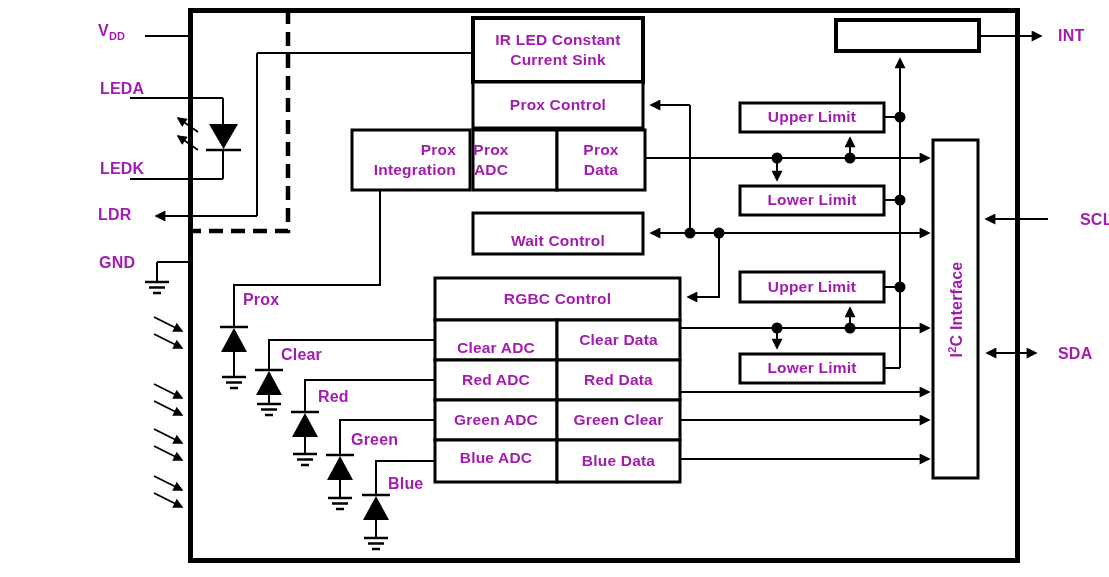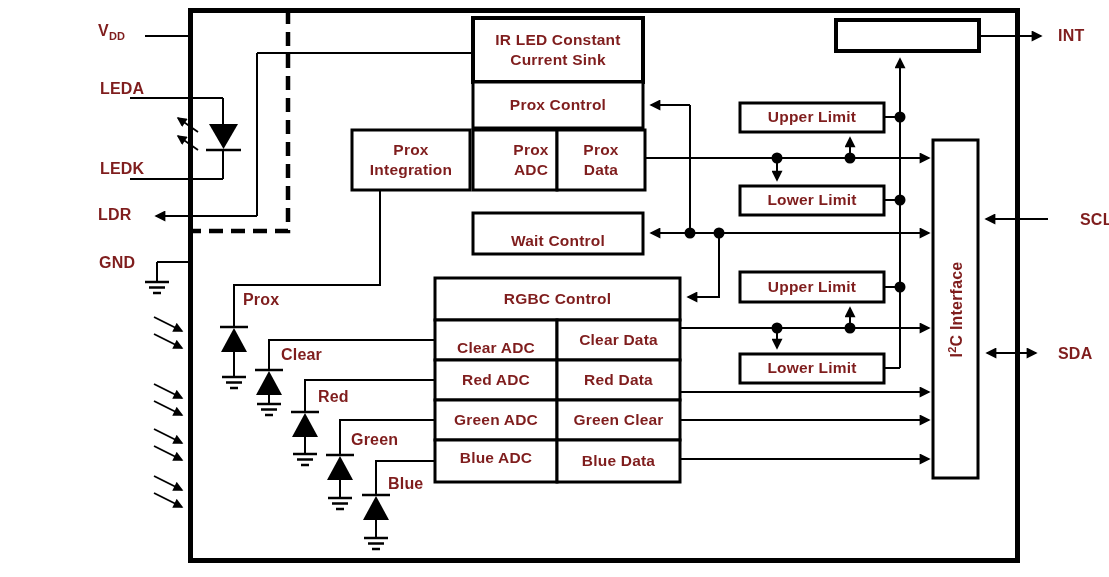--- a/index.html
+++ b/index.html
@@ -2,21 +2,21 @@
 <html><head>
 <meta charset="utf-8">
 <style>
   html, body { margin: 0; padding: 0; background: #ffffff; }
   .stage {
     position: relative;
     width: 1109px;
     height: 577px;
     background: #ffffff;
     font-family: "Liberation Sans", sans-serif;
-    color: #7f1d1d;
+    color: #a21caf;
     overflow: hidden;
     border-radius: 31px;
   }
   svg.geo { position: absolute; left: 0; top: 0; }
   .lbl {
     position: absolute;
     font-weight: bold;
     font-size: 16px;
     letter-spacing: 0.2px;
     white-space: nowrap;
@@ -241,23 +241,23 @@
   <div class="lbl" style="left:281px; top:346px;">Clear</div>
   <div class="lbl" style="left:318px; top:388px;">Red</div>
   <div class="lbl" style="left:351px; top:431px;">Green</div>
   <div class="lbl" style="left:388px; top:475px;">Blue</div>
 
   <div class="blk-lbl" style="left:473px; top:18px; width:170px; height:64px;">
       <span class="inner" style="max-width:140px;">IR LED Constant Current Sink</span>
     </div>
   <div class="blk-lbl" style="left:473px; top:82px; width:170px; height:46px;">Prox Control</div>
   <div class="blk-lbl" style="left:352px; top:130px; width:118px; height:60px;">
-      <span class="inner" style="max-width:90px;">Prox Integration</span>
-    </div>
-  <div class="blk-lbl" style="left:489px; top:130px; width:84px; height:60px;">
+      <span class="inner" style="max-width:90px;text-align:right;">Prox Integration</span>
+    </div>
+  <div class="blk-lbl" style="left:449px; top:130px; width:84px; height:60px;">
       <span class="inner" style="max-width:45px;">Prox ADC</span>
     </div>
   <div class="blk-lbl" style="left:557px; top:130px; width:88px; height:60px;">
       <span class="inner" style="max-width:45px;">Prox Data</span>
     </div>
   <div class="blk-lbl" style="left:473px; top:213px; width:170px; height:57px;">Wait Control</div>
   <div class="blk-lbl" style="left:435px; top:278px; width:245px; height:42px;text-align:center;">RGBC Control</div>
   <div class="blk-lbl" style="left:435px; top:320px; width:122px; height:40px;margin-top:8px;">Clear ADC</div>
   <div class="blk-lbl" style="left:557px; top:320px; width:123px; height:40px;">Clear Data</div>
   <div class="blk-lbl" style="left:435px; top:360px; width:122px; height:40px;">Red ADC</div>

